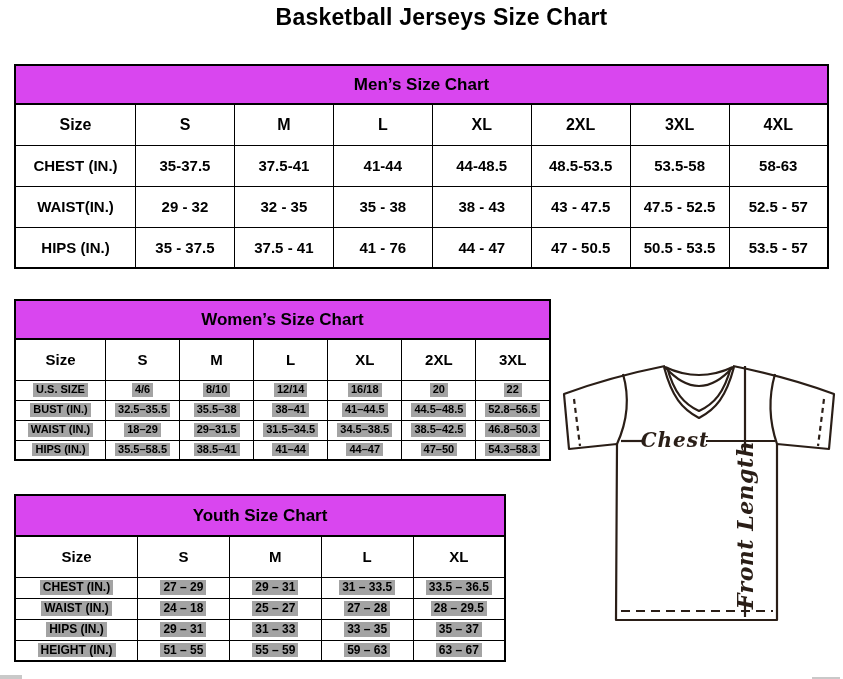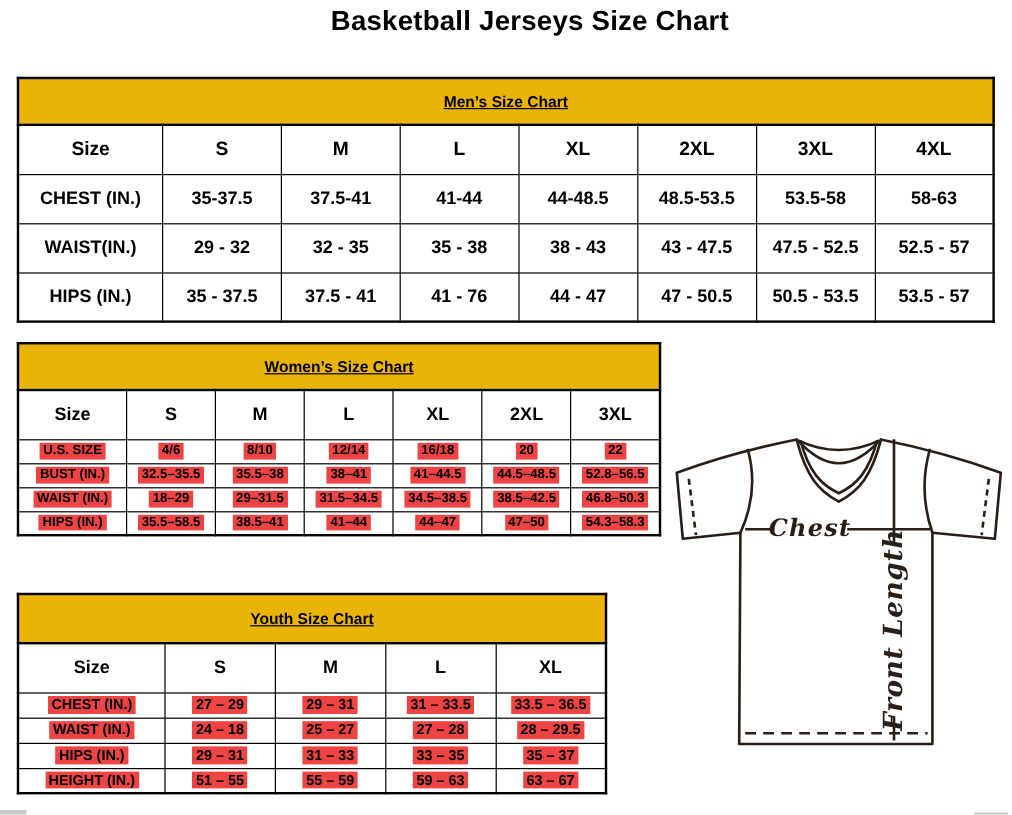--- a/index.html
+++ b/index.html
@@ -7,53 +7,53 @@
     width:843px; height:679px; position:relative; overflow:hidden;
     background:#ffffff; color:#000;
     font-family:"Liberation Sans", sans-serif;
   }
   .page-title {
     position:absolute; top:4px; left:0; width:100%;
     text-align:center; font-size:23px; font-weight:bold; letter-spacing:0.2px;padding-left:20px;
   }
   .chart { position:absolute; }
   .table-title {
-    background:#eab308; border:2px solid #000; border-bottom:none;
+    background:#d946ef; border:2px solid #000; border-bottom:none;
     display:flex; align-items:center; justify-content:center;
-    font-weight:bold; font-size:13px;text-decoration:underline;
+    font-weight:bold; font-size:17px;
   }
   table {
     border-collapse:collapse; table-layout:fixed; width:100%;
     border:2px solid #000;
   }
   th, td {
     border:1.5px solid #000; text-align:center; vertical-align:middle;
     font-weight:bold; padding:0; overflow:hidden; white-space:nowrap;
   }
   
   .mens { left:14px; top:64px; width:815px; }
   .mens .table-title { height:37px; }
   .mens thead tr { height:41px; font-size:16px; }
   .mens tbody tr { height:41px; font-size:15px; }
   .mens th:first-child { width:119px; }
   
-  .women { left:14px; top:285px; width:537px; }
+  .women { left:14px; top:299px; width:537px; }
   .women .table-title { height:37px; }
   .women thead tr { height:41px; font-size:15px; }
   .women tbody tr { height:20px; font-size:11px; }
   .women th:first-child { width:89px; }
   
   .youth { left:14px; top:494px; width:492px; }
   .youth .table-title { height:39px; }
   .youth thead tr { height:41px; font-size:15px; }
   .youth tbody tr { height:21px; font-size:12px; }
   .youth th:first-child { width:121px; }
   
   .women tbody .cellv, .youth tbody .cellv {
-    background:#ef4444; padding:0 3px; display:inline-block; line-height:1.2;
+    background:#a3a3a3; padding:0 3px; display:inline-block; line-height:1.2;
   }
   
   .jersey-wrap { position:absolute; left:555px; top:353px; width:288px; height:280px; }
   .jersey-wrap svg { display:block; }
   .measure-text {
     font-family:"DejaVu Serif", serif; font-style:italic; font-weight:bold;
     fill:#2a1e17;
   }
   .edge-artifact { position:absolute; background:#c9c9c9; }
 </style>

